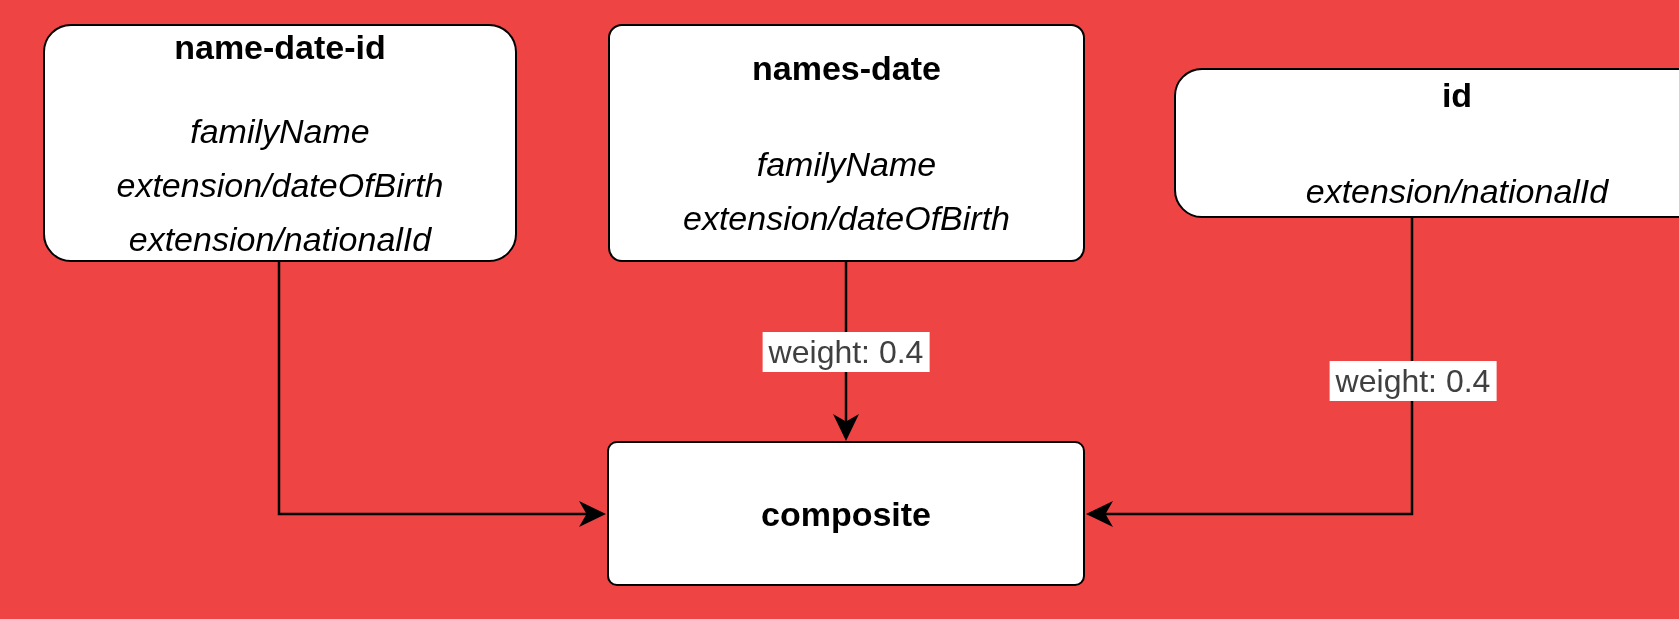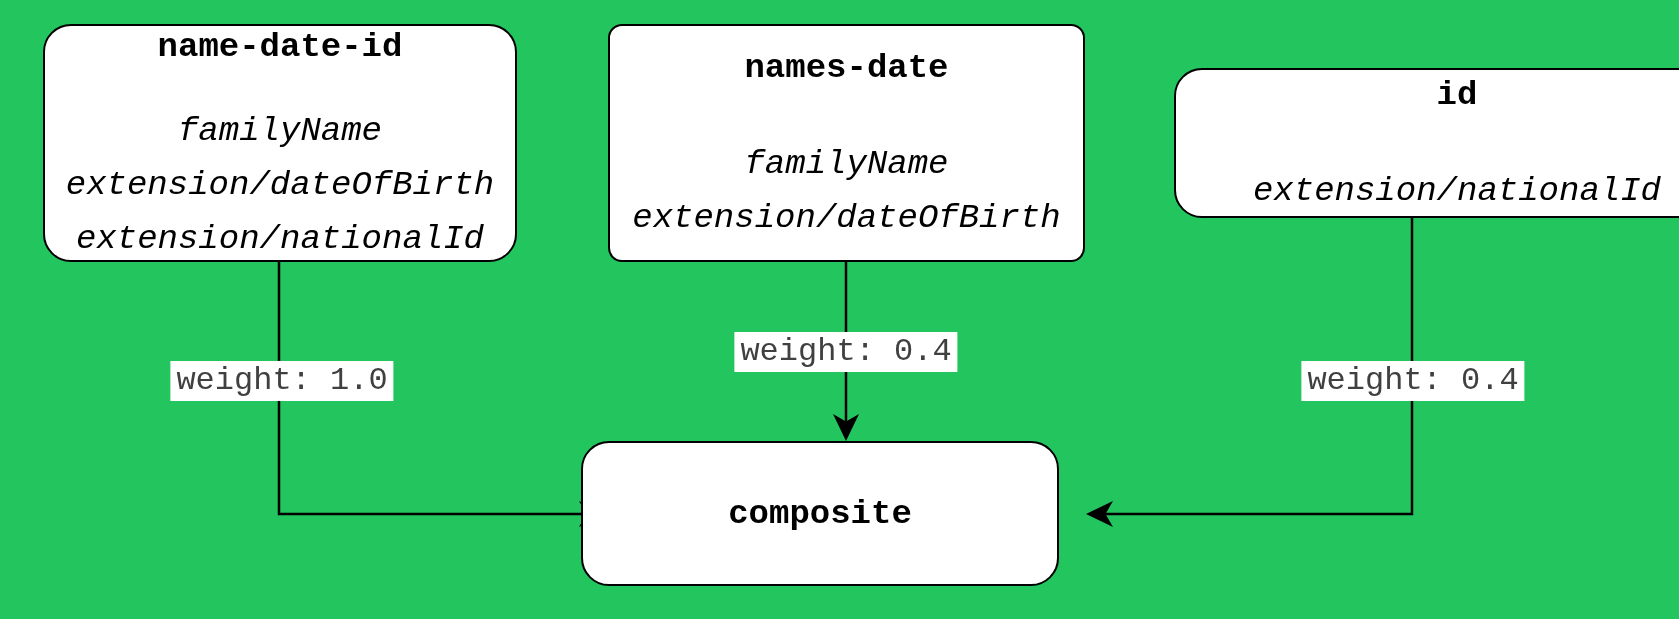--- a/index.html
+++ b/index.html
@@ -4,23 +4,23 @@
 <style>
   html, body {
     margin: 0;
     padding: 0;
     background: #ffffff;
   }
   .canvas {
     position: relative;
     width: 1679px;
     height: 619px;
-    background: #22c55e;
+    background: #ef4444;
     overflow: hidden;
-    font-family: Liberation Mono, monospace;
+    font-family: Liberation Sans, sans-serif;
   }
   .edges-layer {
     position: absolute;
     left: 0;
     top: 0;
   }
   .edge-line {
     fill: none;
     stroke: #000000;
     stroke-width: 2.5;
@@ -100,23 +100,22 @@
     <div class="node-attr">familyName</div>
     <div class="node-attr">extension/dateOfBirth</div>
   </div>
 
   <div class="node" style="left:1174px; top:68px; width:566px; height:150px;text-align:right;">
     <div class="node-title">id</div>
     <div class="node-spacer"></div>
     <div class="node-attr">extension/nationalId</div>
   </div>
 
-  <div class="node" style="left:581px; top:441px; width:478px; height:145px;">
+  <div class="node" style="left:607px; top:441px; width:478px; height:145px;border-radius:10px;">
     <div class="node-title">composite</div>
   </div>
 
-  <div class="edge-label" style="left:282px; top:381px;">weight: 1.0</div>
 
   <div class="edge-label" style="left:846px; top:352px;">weight: 0.4</div>
 
   <div class="edge-label" style="left:1413px; top:381px;">weight: 0.4</div>
 
 </div>
 
 </body></html>

